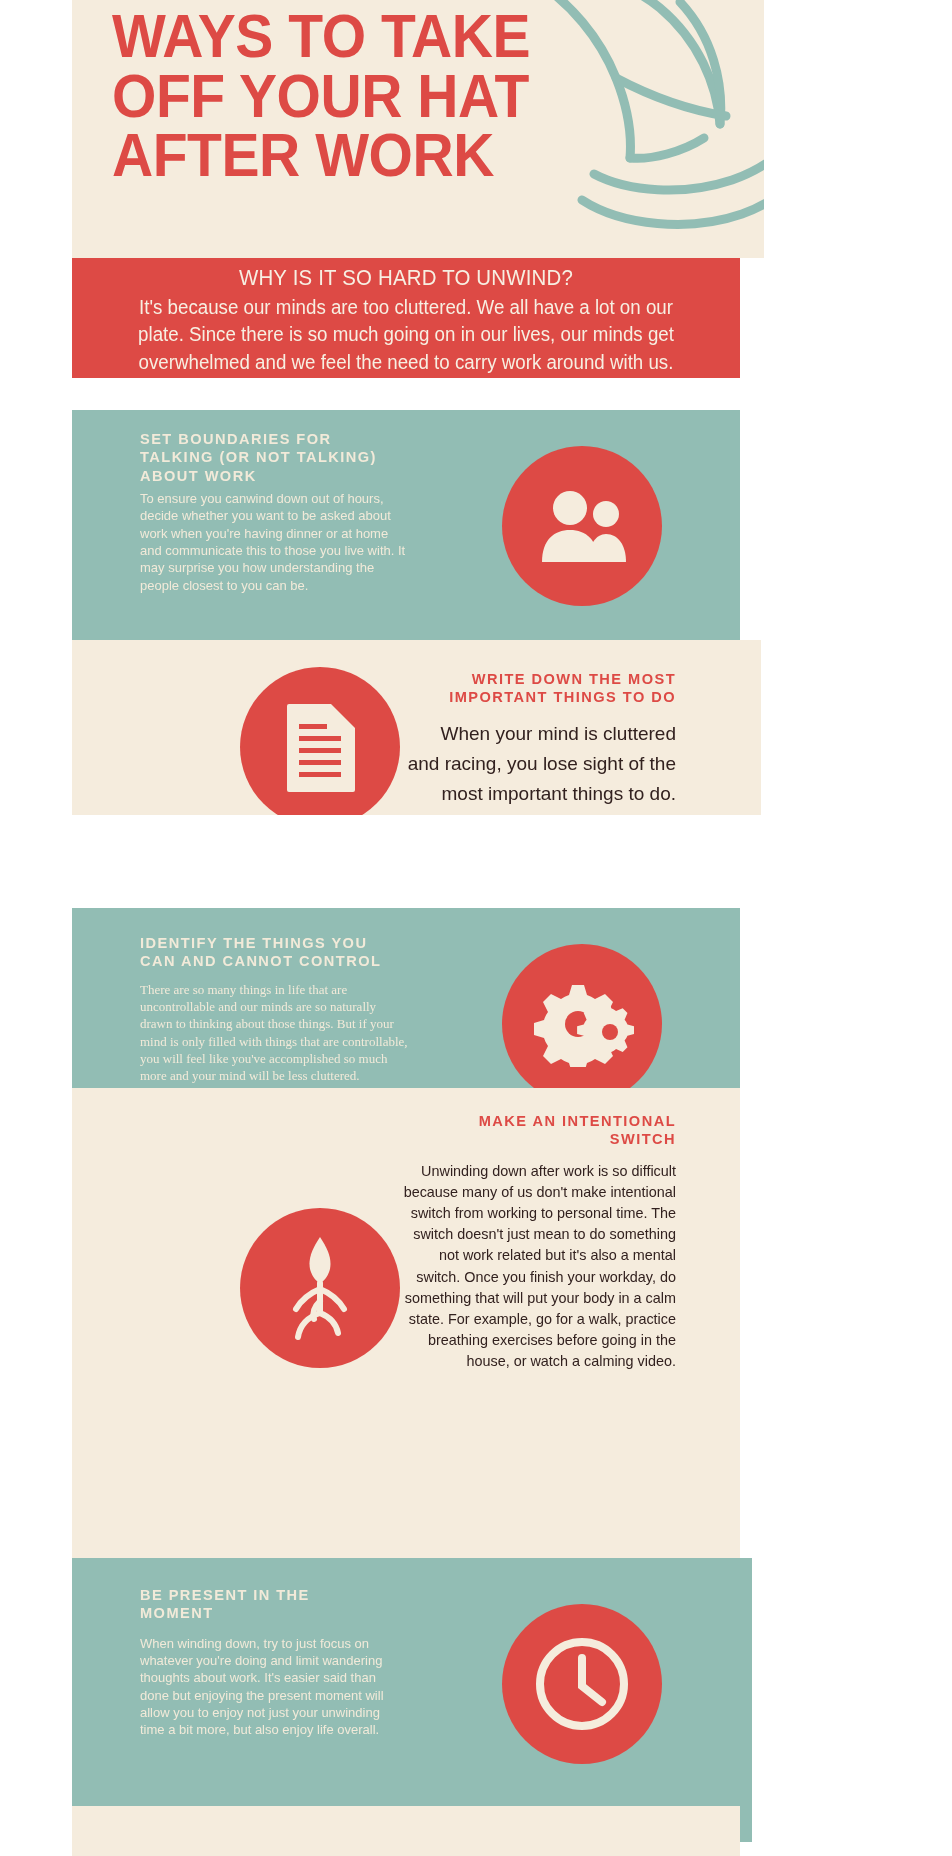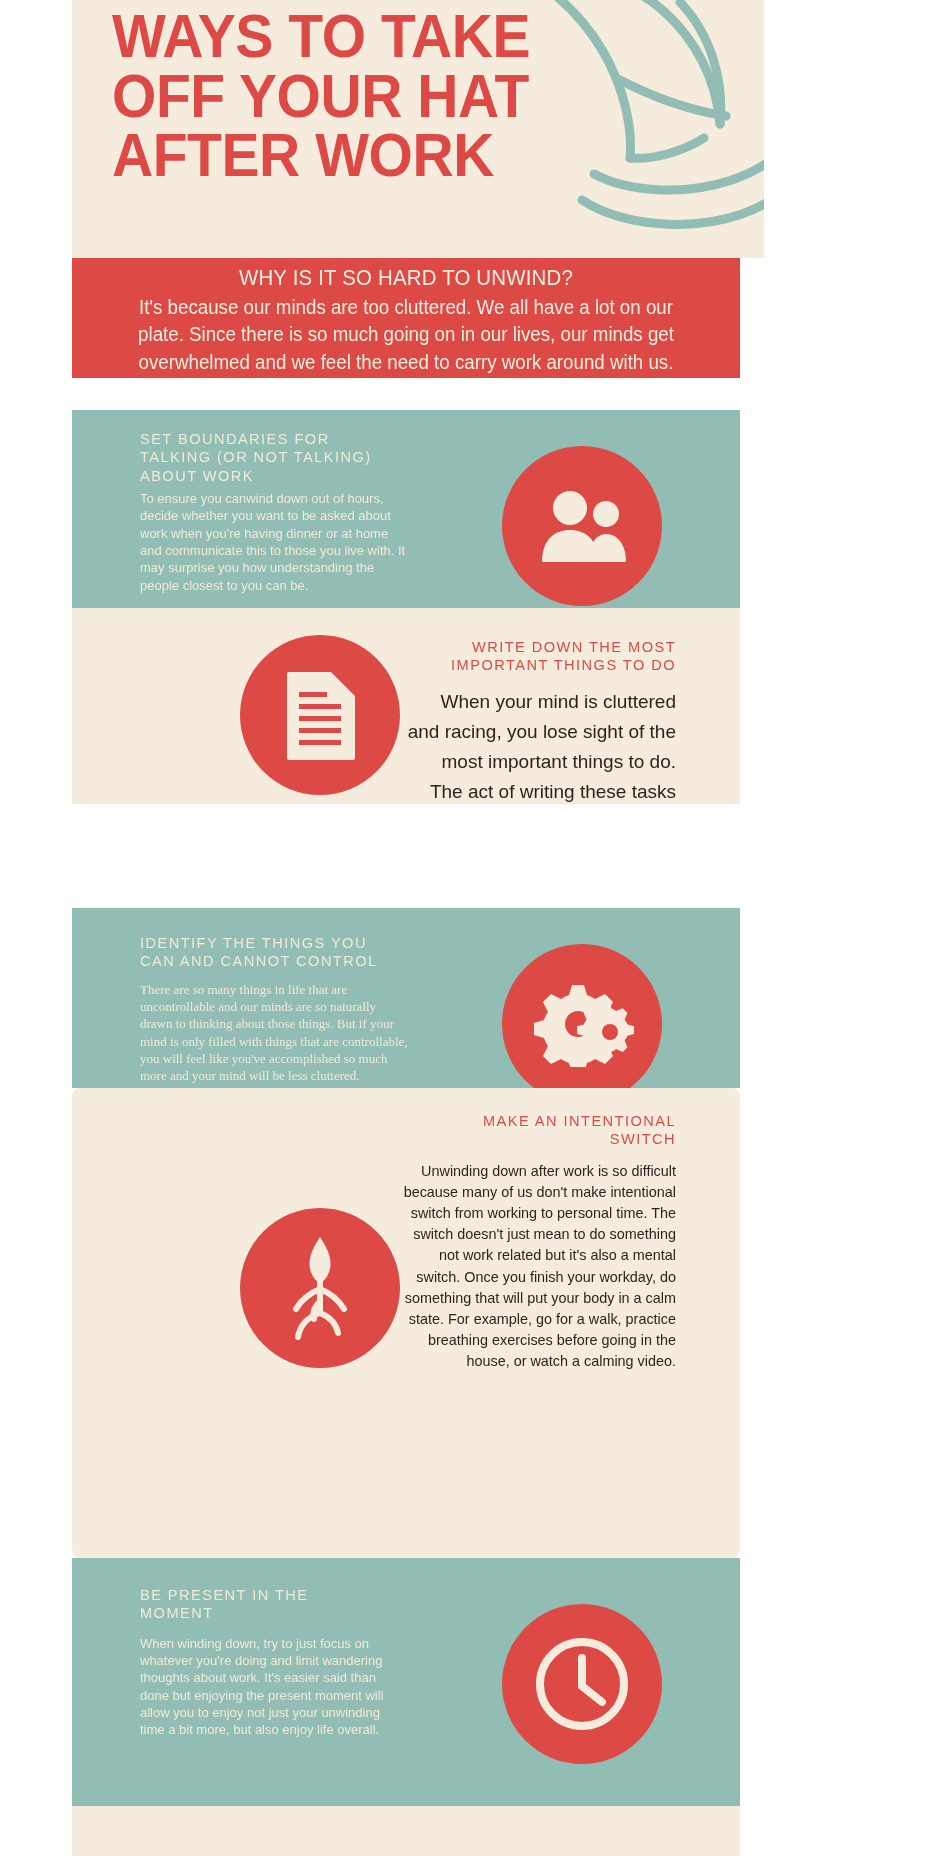--- a/index.html
+++ b/index.html
@@ -51,21 +51,21 @@
 
   
   .sec{position:absolute;left:72px;width:668px;overflow:hidden;}
   .sec.teal{background:#92bdb4;}
   .sec.cream{background:#f5ecdd;}
 
   .col-text{position:absolute;width:268px;}
   .col-icon{position:absolute;width:300px;display:flex;align-items:center;justify-content:center;}
 
   .sec-head{
-    font-weight:normal;
+    font-weight:bold;
     font-size:14.6px;
     letter-spacing:1.45px;
     line-height:1.26;
     text-transform:uppercase;
     margin:0 0 5px 0;
     white-space:pre-line;
   }
   .sec-body{
     font-size:13px;
     line-height:1.33;
@@ -128,21 +128,21 @@
         <svg width="96" height="76" viewBox="0 0 96 76" fill="#f5ecdd">
           <circle cx="36" cy="20" r="17"></circle>
           <path d="M8 74 C8 52 20 42 36 42 C52 42 64 52 64 74 Z"></path>
           <circle cx="72" cy="26" r="13"></circle>
           <path d="M54 74 C54 57 62 46 72 46 C84 46 92 57 92 74 Z"></path>
         </svg>
       </div>
     </div>
   </div>
 
-  <div class="sec cream" style="top:608px;height:196px;">
+  <div class="sec cream" style="top:640px;height:175px;padding-left:21px;">
     <div class="col-icon" style="left:98px;top:22px;height:170px;">
       <div class="circle">
         <svg width="74" height="90" viewBox="0 0 74 90" fill="#f5ecdd">
           <path d="M6 2 h42 l24 24 v62 a2 2 0 0 1 -2 2 H6 a2 2 0 0 1 -2 -2 V4 a2 2 0 0 1 2 -2 Z"></path>
           <rect x="16" y="34" width="42" height="5" fill="#dd4a45"></rect>
           <rect x="16" y="46" width="42" height="5" fill="#dd4a45"></rect>
           <rect x="16" y="58" width="42" height="5" fill="#dd4a45"></rect>
           <rect x="16" y="70" width="42" height="5" fill="#dd4a45"></rect>
           <rect x="16" y="22" width="28" height="5" fill="#dd4a45"></rect>
         </svg>
@@ -166,42 +166,42 @@
         <svg width="104" height="86" viewBox="0 0 104 86" fill="#f5ecdd">
           <path d="M42 4 h12 l3 10 a26 26 0 0 1 8 4 l10 -5 l8 8 l-5 10 a26 26 0 0 1 4 8 l10 3 v12 l-10 3 a26 26 0 0 1 -4 8 l5 10 l-8 8 l-10 -5 a26 26 0 0 1 -8 4 l-3 10 h-12 l-3 -10 a26 26 0 0 1 -8 -4 l-10 5 l-8 -8 l5 -10 a26 26 0 0 1 -4 -8 l-10 -3 v-12 l10 -3 a26 26 0 0 1 4 -8 l-5 -10 l8 -8 l10 5 a26 26 0 0 1 8 -4 Z"></path>
           <circle cx="48" cy="43" r="13" fill="#dd4a45"></circle>
           <path d="M84 28 h8 l2 7 a17 17 0 0 1 5 3 l7 -3 l5 5 l-3 7 a17 17 0 0 1 3 5 l7 2 v8 l-7 2 a17 17 0 0 1 -3 5 l3 7 l-5 5 l-7 -3 a17 17 0 0 1 -5 3 l-2 7 h-8 l-2 -7 a17 17 0 0 1 -5 -3 l-7 3 l-5 -5 l3 -7 a17 17 0 0 1 -3 -5 l-7 -2 v-8 l7 -2 a17 17 0 0 1 3 -5 l-3 -7 l5 -5 l7 3 a17 17 0 0 1 5 -3 Z" transform="translate(-8,-6) scale(0.95)"></path>
           <circle cx="80" cy="51" r="8" fill="#dd4a45"></circle>
         </svg>
       </div>
     </div>
   </div>
 
-  <div class="sec cream" style="top:1088px;height:470px;border-radius:8px;">
+  <div class="sec cream" style="top:1088px;height:470px;">
     <div class="col-icon" style="left:98px;top:115px;height:170px;">
       <div class="circle">
         <svg width="84" height="110" viewBox="0 0 84 110" fill="none" stroke="#f5ecdd" stroke-width="6" stroke-linecap="round" stroke-linejoin="round">
           <path d="M42 4 C34 16 30 26 32 36 C34 44 38 48 42 50 C46 48 50 44 52 36 C54 26 50 16 42 4 Z" fill="#f5ecdd" stroke="none"></path>
           <path d="M42 50 L42 80"></path>
           <path d="M42 56 C32 60 24 66 18 76"></path>
           <path d="M42 56 C52 60 60 66 66 76"></path>
           <path d="M42 80 C30 84 22 92 20 104"></path>
           <path d="M42 80 C52 84 58 90 60 100"></path>
           <path d="M42 68 C36 74 34 80 36 86"></path>
         </svg>
       </div>
     </div>
     <div class="col-text align-right" style="left:322px;top:24px;width:282px;">
       <div class="sec-head">MAKE AN INTENTIONAL
 SWITCH</div>
       <div class="sec-body" style="margin-top:12px;line-height:1.47;font-size:14.4px;">Unwinding down after work is so difficult because many of us don't make intentional switch from working to personal time. The switch doesn't just mean to do something not work related but it's also a mental switch. Once you finish your workday,  do something that will put your body in a calm state. For example, go for a walk, practice breathing exercises before going in the house, or watch a calming video.</div>
     </div>
   </div>
 
-  <div class="sec teal" style="top:1558px;height:284px;">
+  <div class="sec teal" style="top:1558px;height:284px;padding-left:12px;">
     <div class="col-text align-left" style="left:68px;top:28px;">
       <div class="sec-head">BE PRESENT IN THE
 MOMENT</div>
       <div class="sec-body" style="margin-top:12px;">When winding down, try to just focus on whatever you're doing and limit wandering thoughts about work. It's easier said than done but enjoying the present moment will allow you to enjoy not just your unwinding time a bit more, but also enjoy life overall.</div>
     </div>
     <div class="col-icon" style="left:360px;top:42px;height:168px;">
       <div class="circle">
         <svg width="104" height="104" viewBox="0 0 104 104" fill="none" stroke="#f5ecdd" stroke-width="8" stroke-linecap="round">
           <circle cx="52" cy="52" r="42"></circle>
           <path d="M52 26 L52 54 L72 70"></path>

